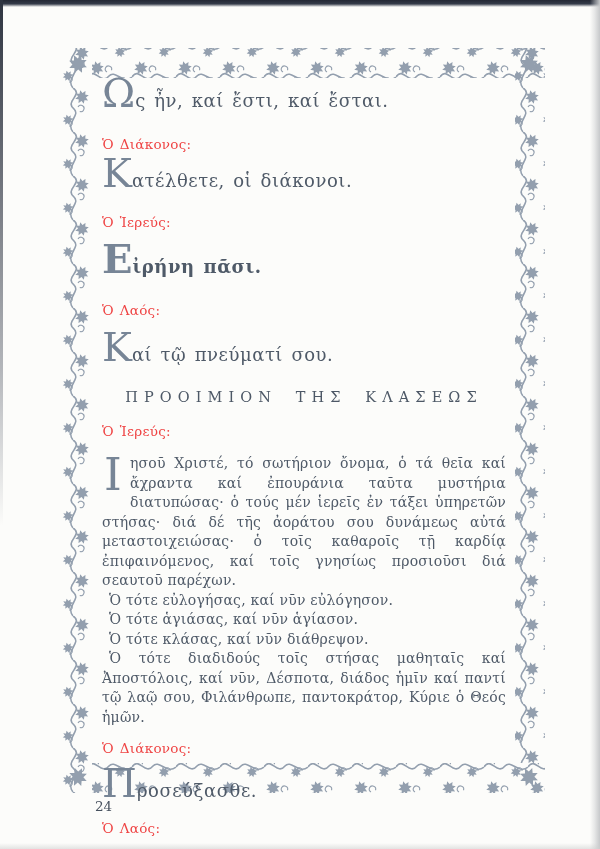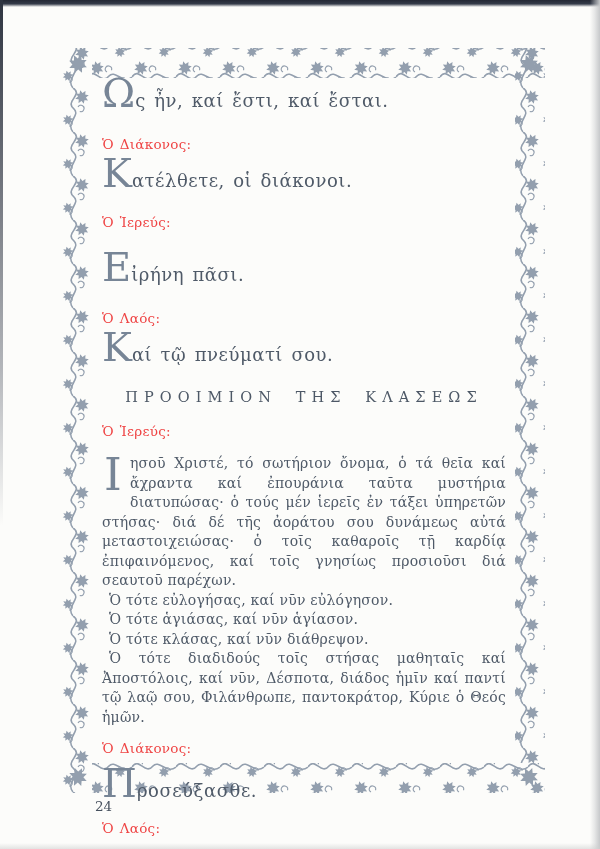--- a/index.html
+++ b/index.html
@@ -65,23 +65,23 @@
   .speaker {
     font-size: 13.5px;
     line-height: 17px;
     color: #ef4444;
     letter-spacing: 0.02em;
     word-spacing: 0.1em;
   }
   .sp-1 { margin-top: 14px; }
   .rs-2 { margin-top: 0; }
   .sp-2 { margin-top: 12px; }
-  .rs-3 { margin-top: 16px; }
+  .rs-3 { margin-top: 8px; font-weight: bold; }
   .sp-3 { margin-top: 14px; }
-  .rs-4 { margin-top: 0; }
+  .rs-4 { margin-top: 8px; }
   .heading {
     margin-top: 12px;
     font-size: 14.5px;
     line-height: 18px;
     text-align: center;
     letter-spacing: 0.42em;
     word-spacing: 0.55em;
     color: #4d5866;
   }
   .sp-4 { margin-top: 17px; }

